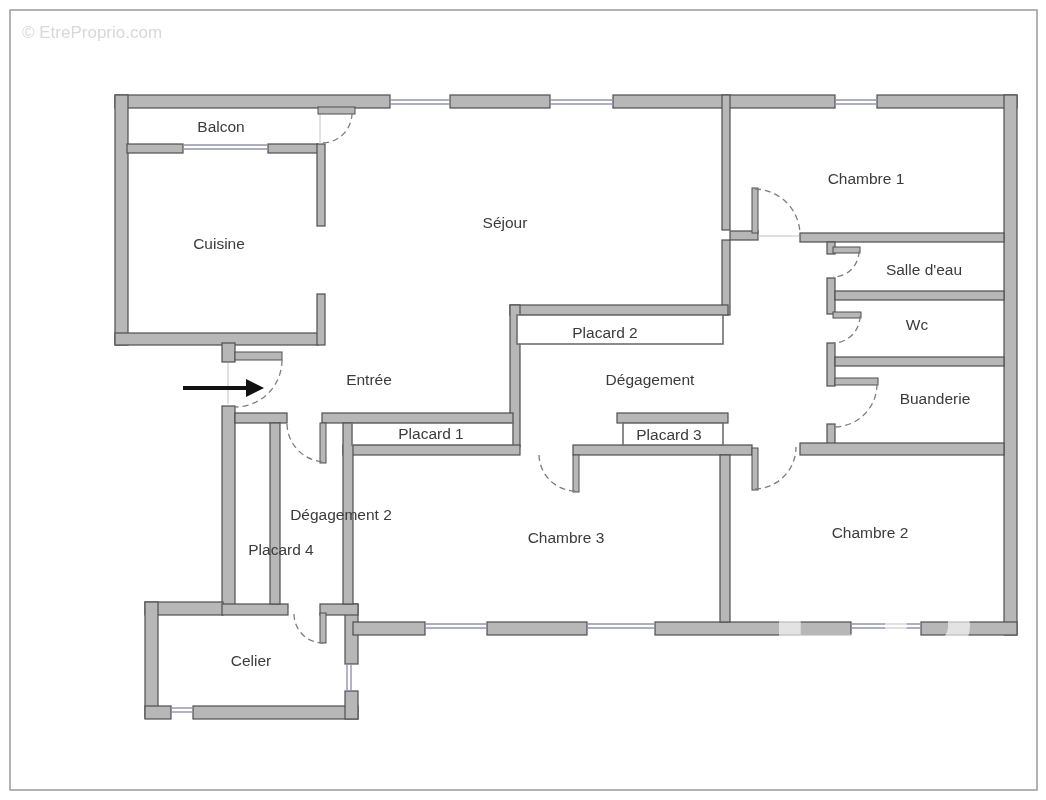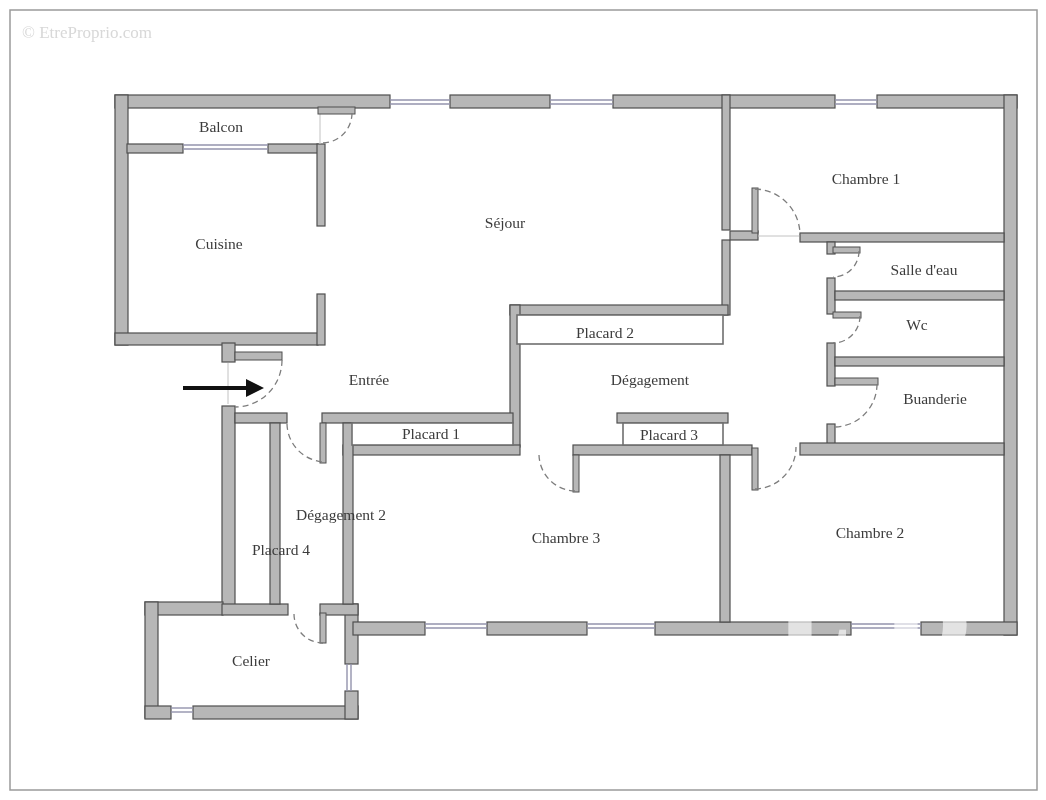--- a/index.html
+++ b/index.html
@@ -1,17 +1,17 @@
 <!DOCTYPE html>
 <html style="--wall-fill: #b7b7b7; --wall-stroke: #4f4f4f; --window-color: #9393ad; --door-arc: #7d7d7d; --label-color: #3b3b3b; --watermark-color: #d8d8d8;"><head>
 <meta charset="utf-8">
 <style>
   html,body{margin:0;padding:0;background:#ffffff;}
   .page{position:relative;width:1046px;height:800px;background:#fff;overflow:hidden;
-        font-family:Liberation Serif, serif;border-radius:12px;}
+        font-family:Liberation Sans, sans-serif;border-radius:12px;}
   svg{display:block;}
   .frame{fill:none;stroke:#9a9a9a;stroke-width:1.5;}
   .wall{fill:var(--wall-fill,#b7b7b7);stroke:var(--wall-stroke,#4f4f4f);stroke-width:1.2;}
   .leaf{fill:var(--wall-fill,#b7b7b7);stroke:var(--wall-stroke,#4f4f4f);stroke-width:1;}
   .closet{fill:#ffffff;stroke:#6f6f6f;stroke-width:1.6;}
   .win{stroke:var(--window-color,#9393ad);stroke-width:1.4;}
   .arc{fill:none;stroke:var(--door-arc,#7d7d7d);stroke-width:1.3;stroke-dasharray:6 4;}
   .thin{stroke:#c2c2c2;stroke-width:1;}
   .room-label{fill:var(--label-color,#3b3b3b);font-size:15.5px;text-anchor:middle;}
   .wm-top{fill:var(--watermark-color,#d8d8d8);font-size:17px;}

